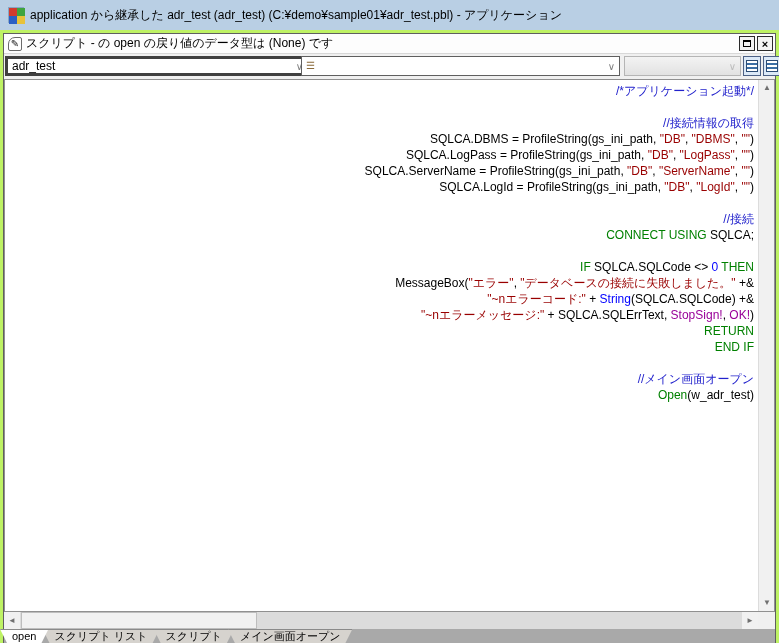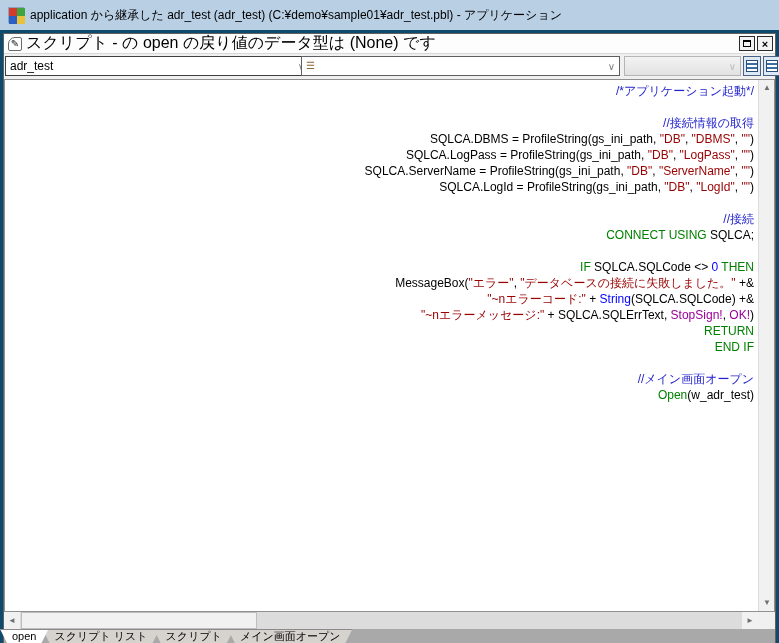--- a/index.html
+++ b/index.html
@@ -1,49 +1,49 @@
 <!DOCTYPE html>
 <html><head>
 <meta charset="utf-8">
 <style>
   * { margin:0; padding:0; box-sizing:border-box; }
   html,body { width:779px; height:643px; overflow:hidden; }
   body { font-family:"Liberation Sans", sans-serif; }
 
-  .window { position:relative; width:779px; height:643px; background:#0c4a6e; }
+  .window { position:relative; width:779px; height:643px; background:#bef264; }
 
   
   .titlebar { position:absolute; left:0; top:0; width:779px; height:30px;
               display:flex; align-items:center; padding-left:8px; background:#b9cfe4; }
   .app-icon { width:16px; height:16px; display:grid; grid-template-columns:8px 8px;
               grid-template-rows:8px 8px; margin-right:6px; border:1px solid #88a6c4; }
   .app-icon i:nth-child(1){background:#d23b2e;} .app-icon i:nth-child(2){background:#3fa43f;}
   .app-icon i:nth-child(3){background:#2b5fc4;} .app-icon i:nth-child(4){background:#e8c23a;}
   .titlebar-text { font-size:12px; color:#000; white-space:nowrap; }
 
   
   .child { position:absolute; left:3px; right:3px; top:33px; bottom:0;
            background:#f0f0f0; border:1px solid #5f5f5f; border-bottom:none; }
 
   .child-titlebar { position:absolute; left:0; right:0; top:0; height:20px; background:#fdfdfd;
                     border-bottom:1px solid #d8d8d8; display:flex; align-items:center; padding:0 2px; }
   .script-icon { width:14px; height:14px; margin:0 4px 0 2px; background:#fff; border:1px solid #6a6a6a;
                  font-size:10px; line-height:12px; text-align:center; color:#222; border-radius:7px 2px 2px 2px; }
-  .child-title { font-size:16px; color:#000; white-space:nowrap; flex:1; }
+  .child-title { font-size:12px; color:#000; white-space:nowrap; flex:1; }
   .tb-btn { width:16px; height:15px; border:1px solid #2a2a2a; background:#f4f4f4; margin-left:2px;
             display:flex; align-items:center; justify-content:center; cursor:default; }
   .max-glyph { width:8px; height:7px; border:1px solid #000; border-top-width:2px; }
   .close-glyph { font-size:11px; font-weight:bold; line-height:10px; color:#000; }
 
   
   .toolbar { position:absolute; left:0; right:0; top:20px; height:25px; background:#f0f0f0; }
   .combo { position:absolute; top:2px; height:20px; background:#fff; display:flex; align-items:center;
            font-size:12px; padding-left:4px; overflow:hidden; white-space:nowrap; }
   .combo .chev { margin-left:auto; padding-right:4px; color:#7f7f7f; font-size:10px; }
-  .combo1 { left:1px;  width:305px; border:1px solid #404040; }
+  .combo1 { left:1px;  width:305px; border:3px solid #404040; }
   .combo2 { left:297px; width:319px; border:1px solid #5f5f5f; }
   .combo3 { left:620px; width:117px; border:1px solid #b5b5b5; background:linear-gradient(#f3f3f3,#e2e2e2); }
   .combo3 .chev { color:#bcbcbc; }
   .event-icon { color:#8a6a3a; font-size:10px; margin-right:4px; line-height:10px; }
   .tool-btn { position:absolute; top:2px; width:18px; height:20px; border:1px solid #4d6185;
               background:#dce9f7; display:flex; align-items:center; justify-content:center; }
   .tool-btn1 { left:739px; } .tool-btn2 { left:759px; }
   .stripes { width:12px; height:12px; border:1px solid #2c4c74;
              background:repeating-linear-gradient(#ffffff 0 2px, #3a6ea5 2px 4px); }
 

